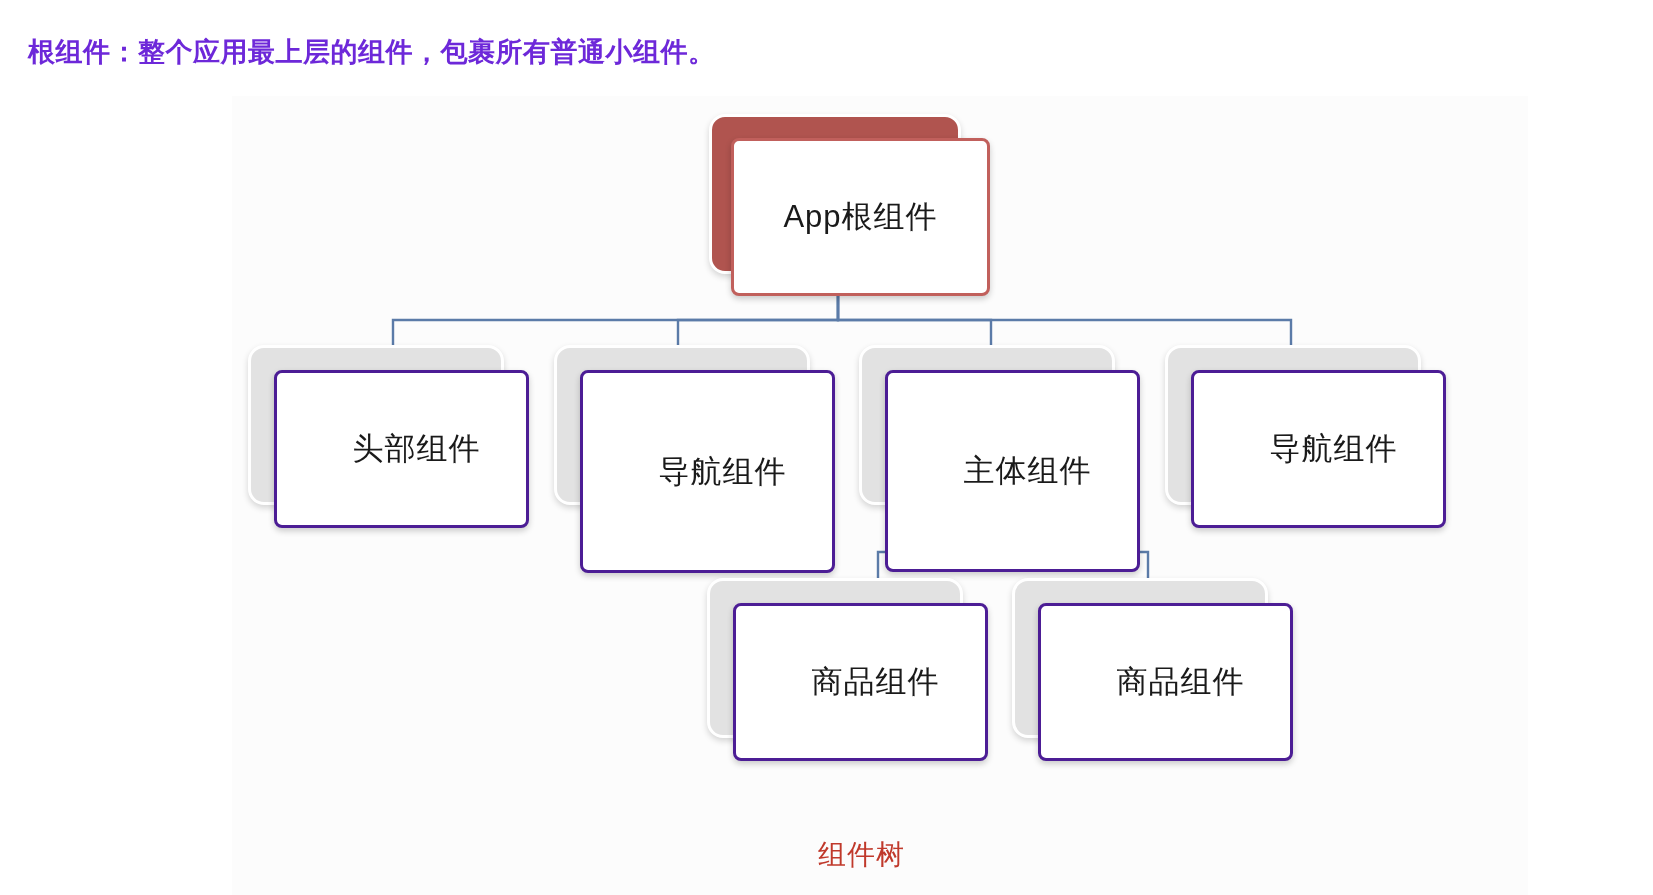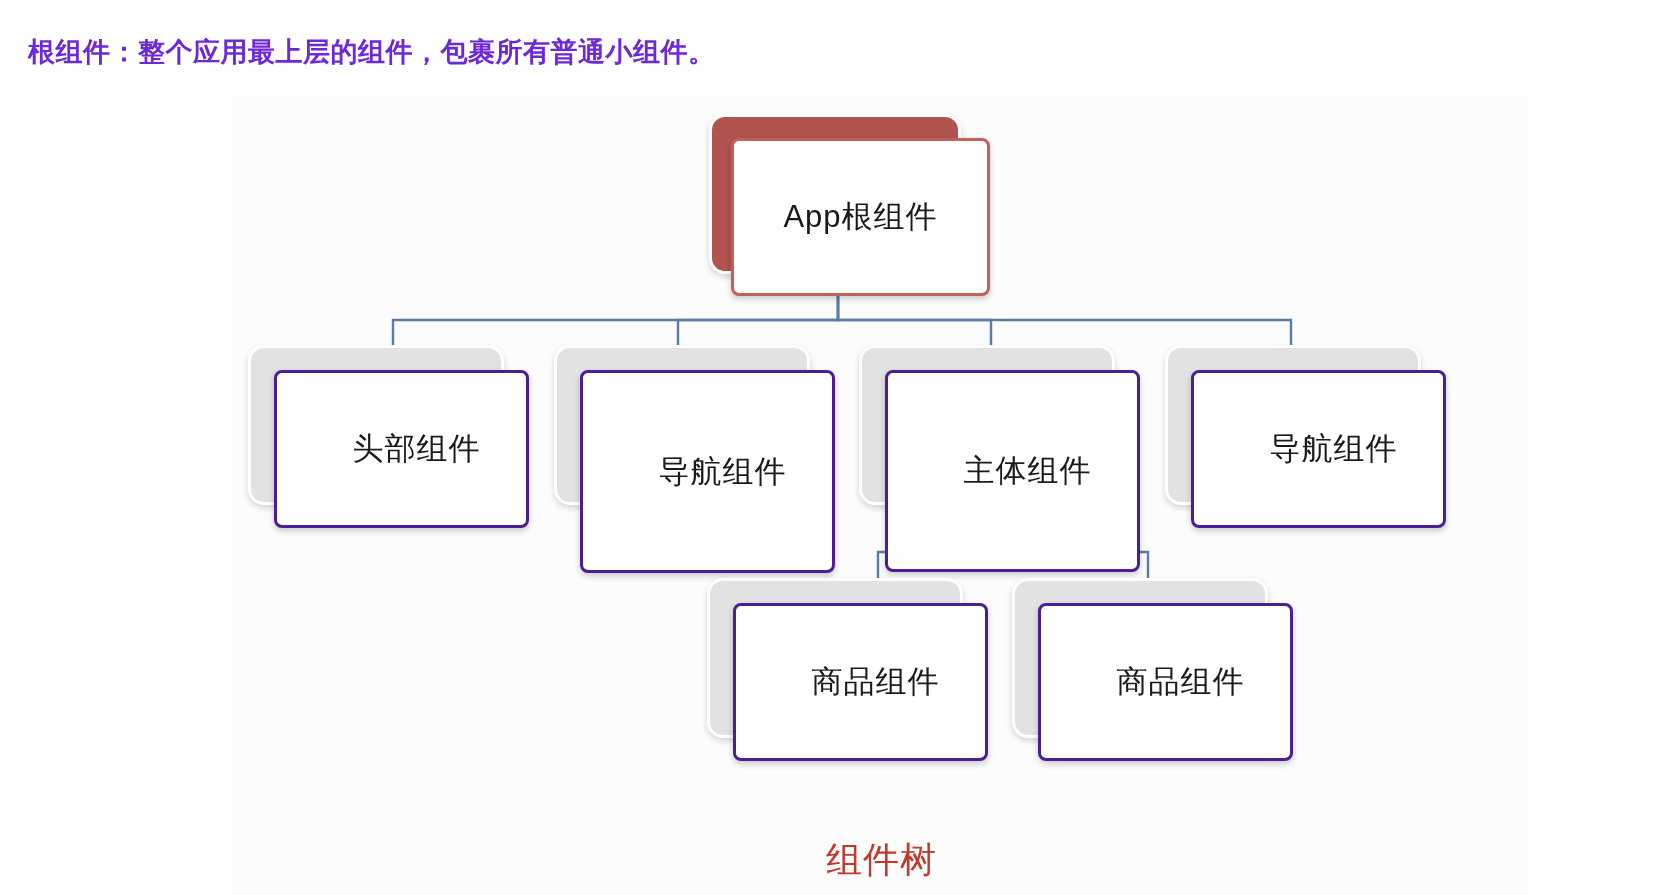--- a/index.html
+++ b/index.html
@@ -102,25 +102,24 @@
     box-sizing: border-box;
   }
   .node.plain .front-card {
     border: 3px solid #4c1d95;
     padding-left: 30px;
   }
 
   
   #caption {
     position: absolute;
-    font-size: 36px;
+    font-size: 28px;
     color: #c0392b;
     white-space: nowrap;
     letter-spacing: 1px;
-    margin-left: 8px;
   }
 </style>
 </head>
 <body>
 
 <div id="bg-panel"></div>
 
 <div id="heading">根组件：整个应用最上层的组件，包裹所有普通小组件。</div>
 
 <div id="diagram">

